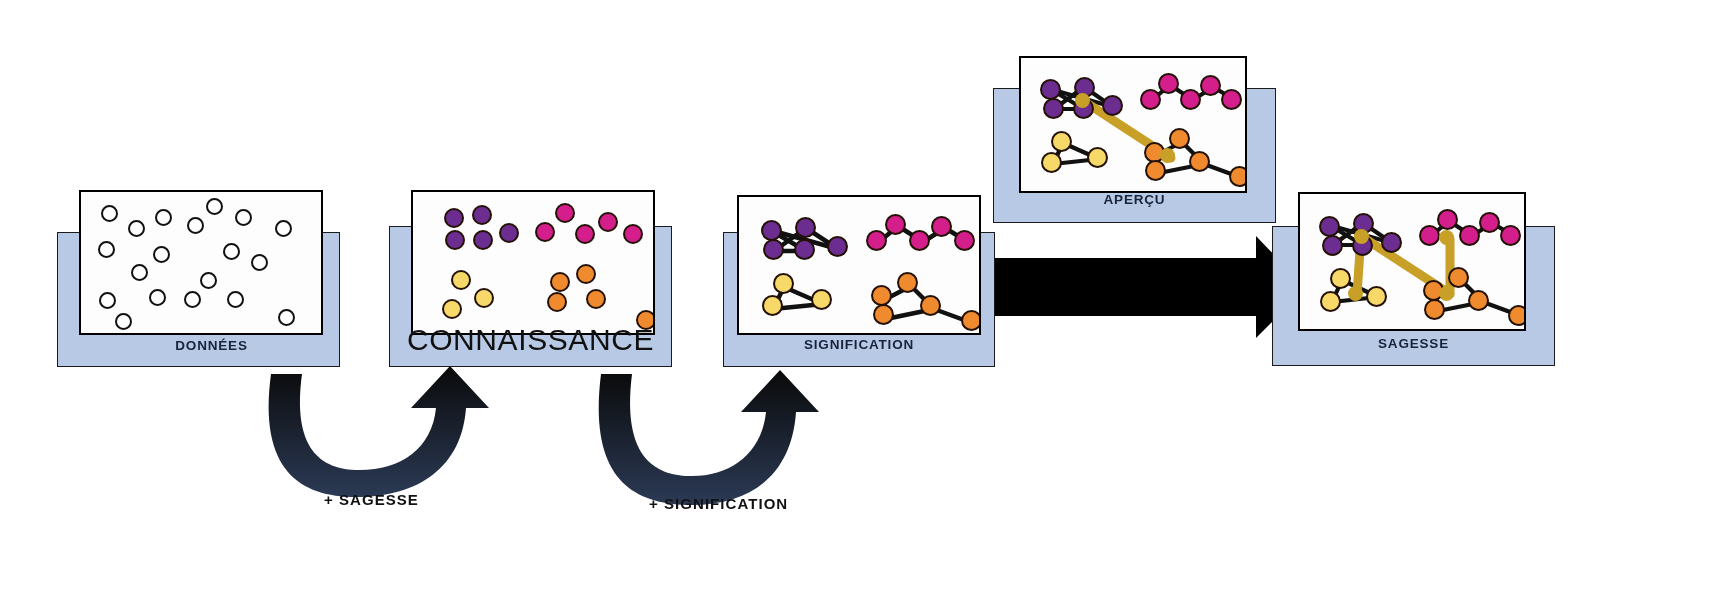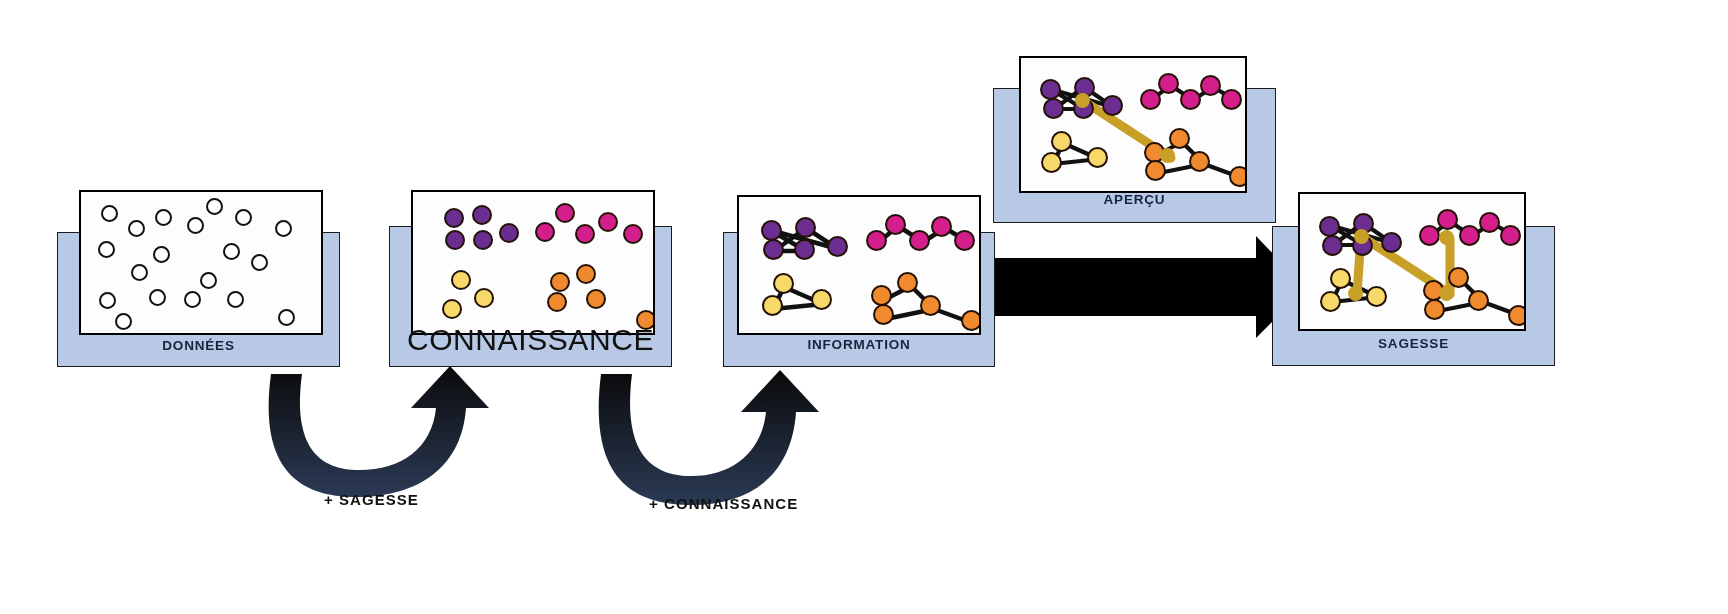--- a/index.html
+++ b/index.html
@@ -87,21 +87,21 @@
       <div class="dot hollow" style="left:49.5%;top:57%;width:17px;height:17px;"></div>
       <div class="dot hollow" style="left:43%;top:70%;width:17px;height:17px;"></div>
       <div class="dot hollow" style="left:59%;top:36%;width:17px;height:17px;"></div>
       <div class="dot hollow" style="left:64%;top:12%;width:17px;height:17px;"></div>
       <div class="dot hollow" style="left:61%;top:70%;width:17px;height:17px;"></div>
       <div class="dot hollow" style="left:71%;top:44%;width:17px;height:17px;"></div>
       <div class="dot hollow" style="left:81%;top:20%;width:17px;height:17px;"></div>
       <div class="dot hollow" style="left:82%;top:83%;width:17px;height:17px;"></div>
       <div class="dot hollow" style="left:14%;top:86%;width:17px;height:17px;"></div>
     </div>
-    <div class="caption cap-sm" style="top:106px;">DONNÉES</div>
+    <div class="caption cap-sm" style="top:106px;padding-left:13px;">DONNÉES</div>
   </div>
 
   <div class="panel" style="left:389px;top:226px;width:283px;height:141px;">
     <div class="plate"></div>
     <div class="pic" style="left:22px;top:-36px;width:244px;height:145px;">
       <div class="dot solid" style="left:13%;top:11%;width:20px;height:20px;background:#6b2d8f;"></div>
       <div class="dot solid" style="left:24.5%;top:9%;width:20px;height:20px;background:#6b2d8f;"></div>
       <div class="dot solid" style="left:36%;top:22%;width:20px;height:20px;background:#6b2d8f;"></div>
       <div class="dot solid" style="left:13.5%;top:27%;width:20px;height:20px;background:#6b2d8f;"></div>
       <div class="dot solid" style="left:25%;top:27%;width:20px;height:20px;background:#6b2d8f;"></div>
@@ -164,21 +164,21 @@
       <div class="dot solid" style="left:14%;top:56%;width:21px;height:21px;background:#f7d96a;"></div>
       <div class="dot solid" style="left:9.5%;top:72%;width:21px;height:21px;background:#f7d96a;"></div>
       <div class="dot solid" style="left:30%;top:68%;width:21px;height:21px;background:#f7d96a;"></div>
 
       <div class="dot solid" style="left:55%;top:65%;width:21px;height:21px;background:#f08a2e;"></div>
       <div class="dot solid" style="left:66%;top:55%;width:21px;height:21px;background:#f08a2e;"></div>
       <div class="dot solid" style="left:56%;top:79%;width:21px;height:21px;background:#f08a2e;"></div>
       <div class="dot solid" style="left:75.5%;top:72%;width:21px;height:21px;background:#f08a2e;"></div>
       <div class="dot solid" style="left:92.5%;top:83%;width:21px;height:21px;background:#f08a2e;"></div>
     </div>
-    <div class="caption cap-sm" style="top:105px;">INFORMATION</div>
+    <div class="caption cap-sm" style="top:105px;">SIGNIFICATION</div>
   </div>
 
   <div class="panel" style="left:993px;top:88px;width:283px;height:135px;">
     <div class="plate"></div>
     <div class="pic" style="left:26px;top:-32px;width:228px;height:137px;">
       <svg class="links" width="228" height="137" viewBox="0 0 228 137">
         <g stroke="#111" stroke-width="4.2" fill="none" stroke-linecap="round">
           <path d="M29,31 L92,49"></path>
             <path d="M63,29 L33,51"></path>
             <path d="M63,29 L92,49"></path>
@@ -282,15 +282,15 @@
 
       <div class="dot" style="left:24%;top:26%;width:15px;height:15px;background:#c8a028;"></div>
       <div class="dot" style="left:21.5%;top:68%;width:15px;height:15px;background:#c8a028;"></div>
       <div class="dot" style="left:62%;top:68%;width:15px;height:15px;background:#c8a028;"></div>
       <div class="dot" style="left:62%;top:27%;width:15px;height:15px;background:#c8a028;"></div>
     </div>
     <div class="caption cap-sm" style="top:110px;">SAGESSE</div>
   </div>
 
   <div class="step-label" style="left:324px;top:491px;">+ SAGESSE</div>
-  <div class="step-label" style="left:649px;top:495px;">+ CONNAISSANCE</div>
+  <div class="step-label" style="left:649px;top:495px;">+ SIGNIFICATION</div>
 
 </div>
 
 </body></html>

